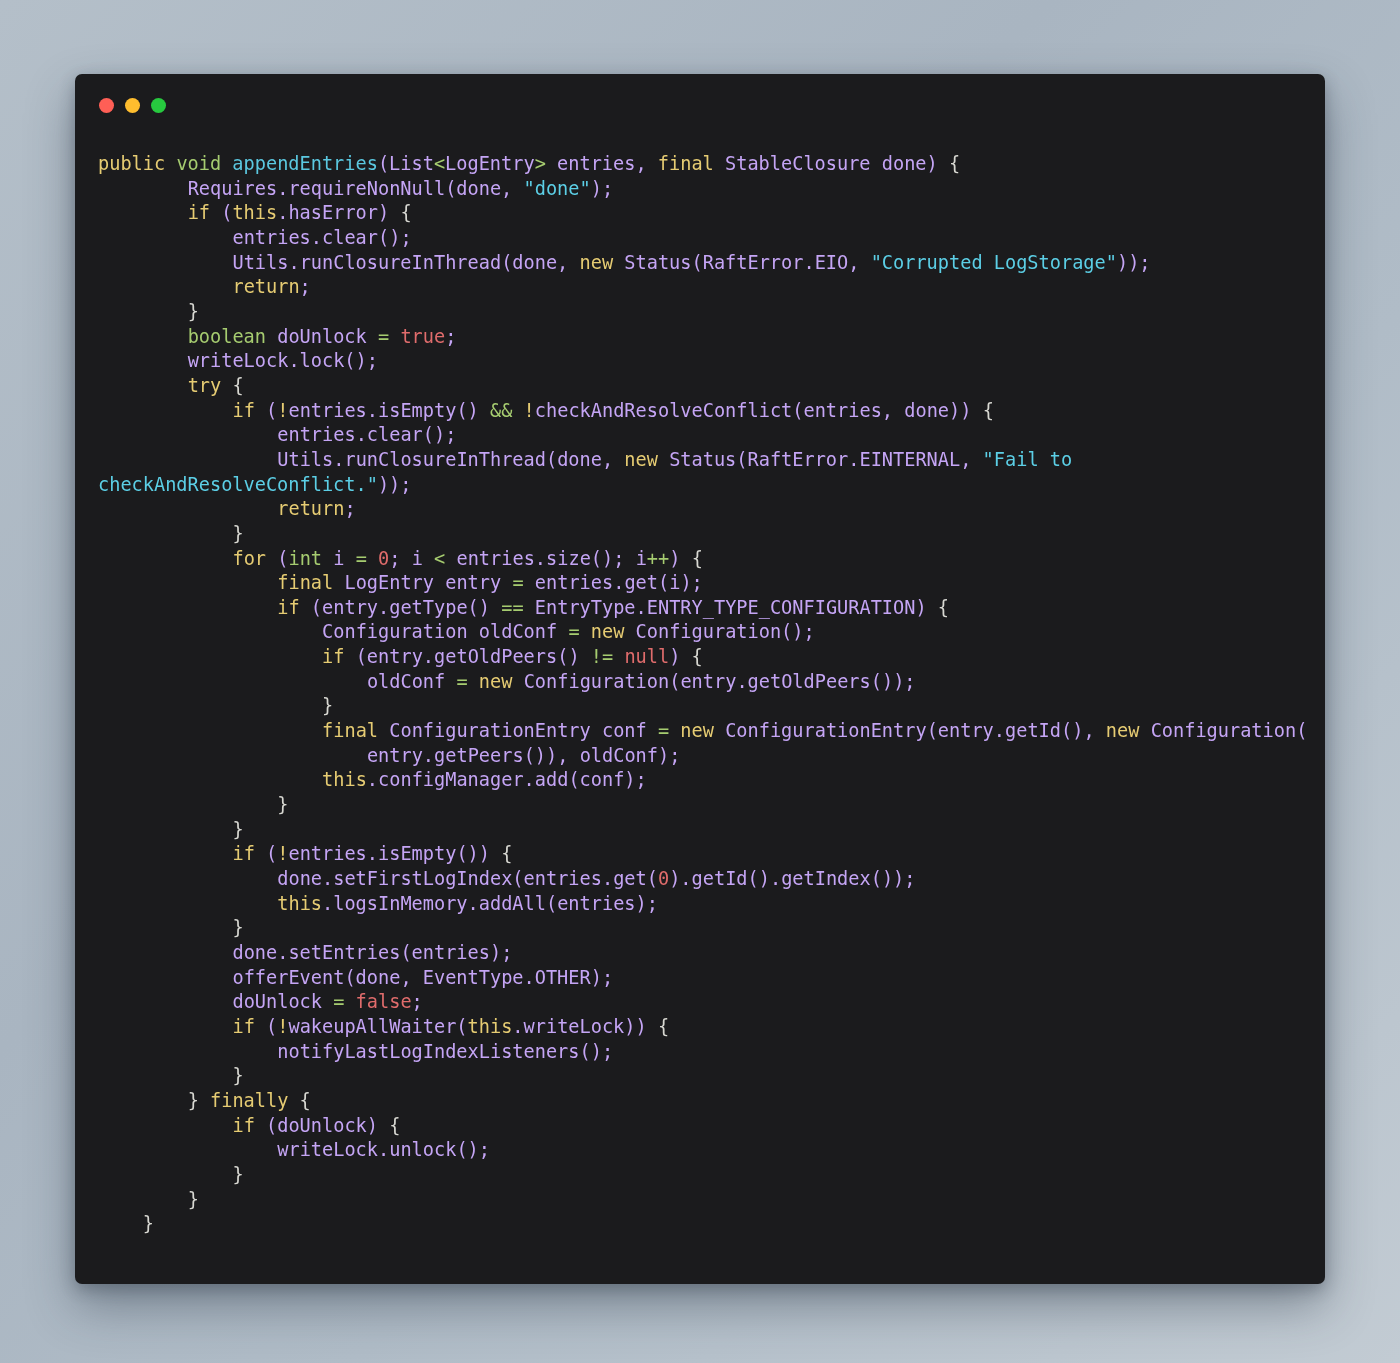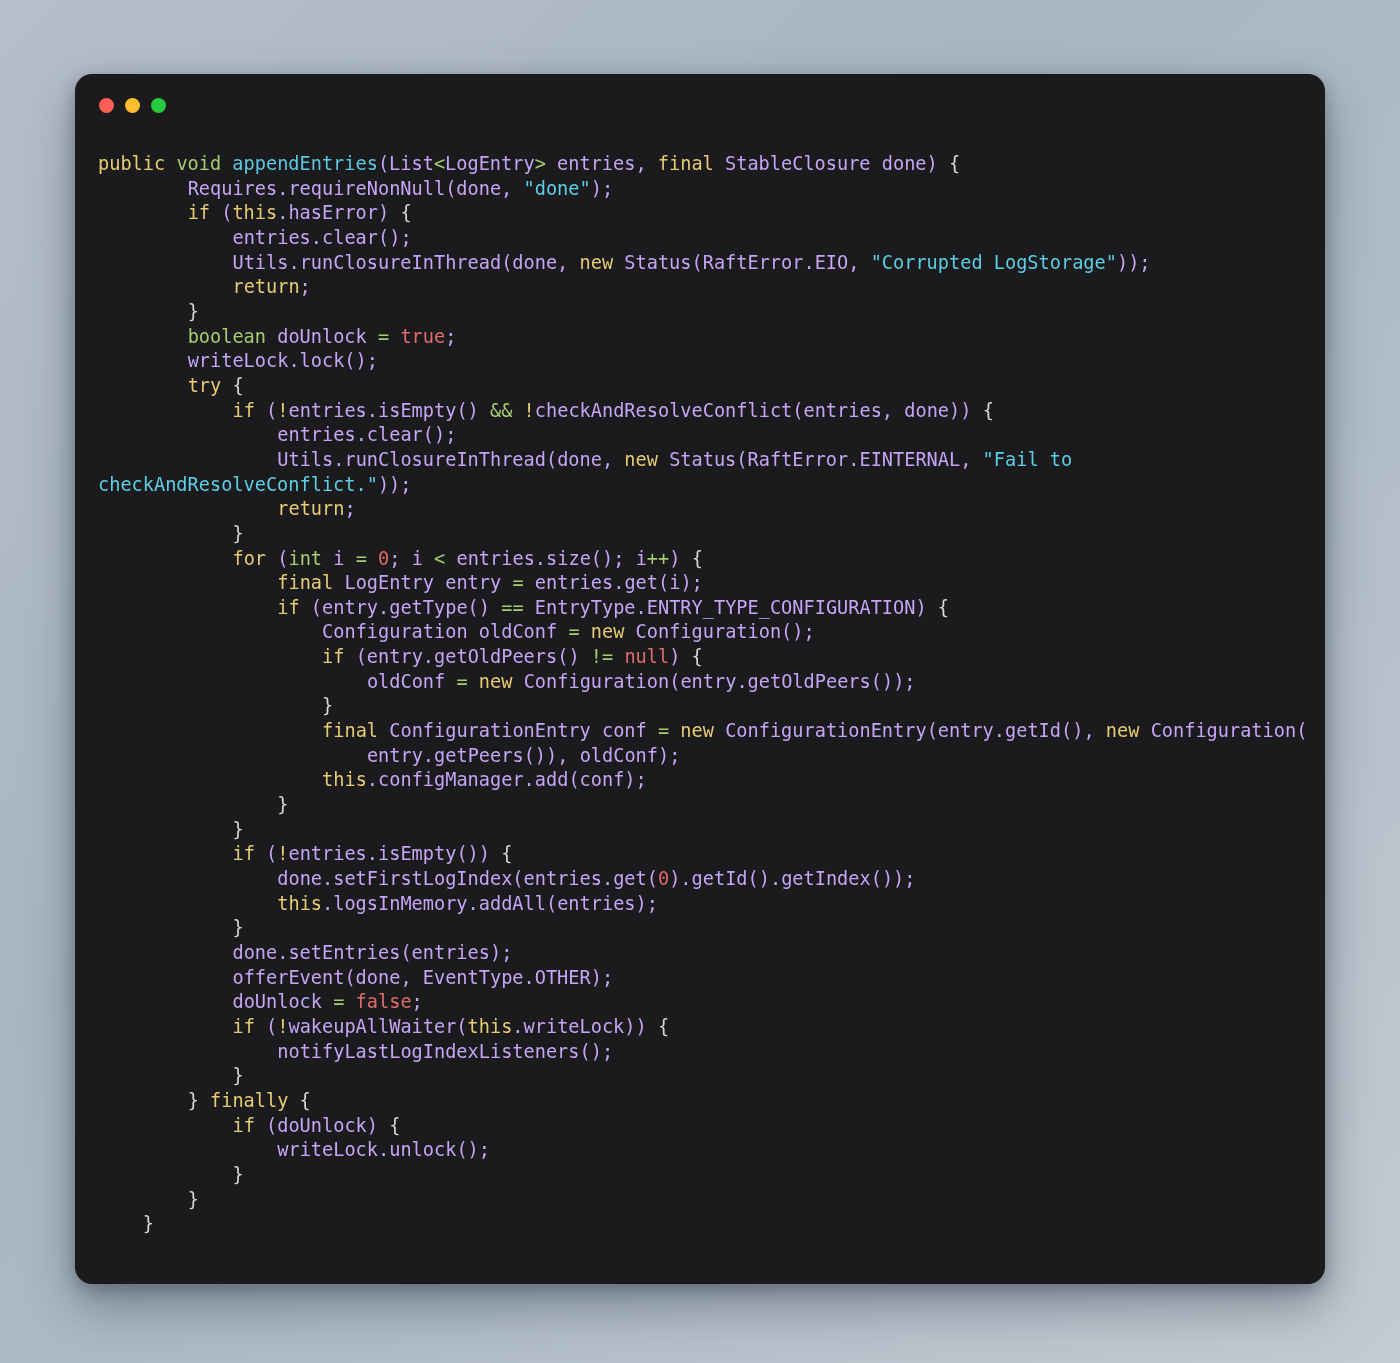--- a/index.html
+++ b/index.html
@@ -24,21 +24,21 @@
     height: 1363px;
   }
 
   .code-window {
     position: absolute;
     left: 75px;
     top: 74px;
     width: 1250px;
     height: 1210px;
     background: #1b1b1d;
-    border-radius: 17px;
+    border-radius: 7px;
     box-shadow: 0 22px 48px rgba(40, 52, 66, 0.42),
                 0 5px 16px rgba(30, 40, 52, 0.30);
     overflow: hidden;
   }
 
   .titlebar {
     position: absolute;
     left: 0;
     top: 0;
     width: 100%;

